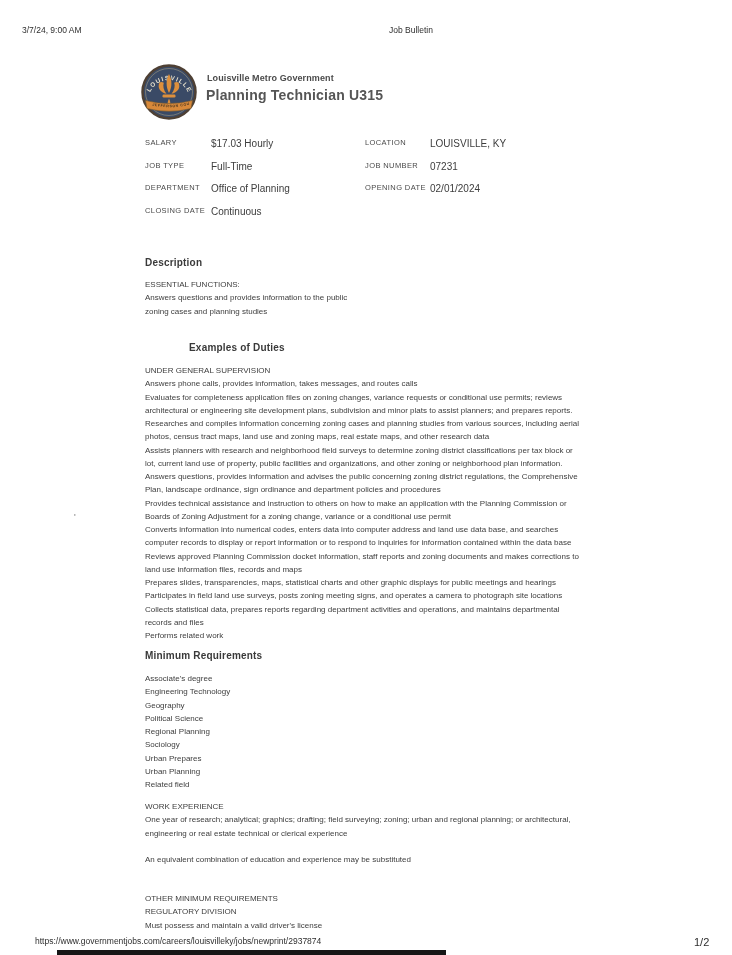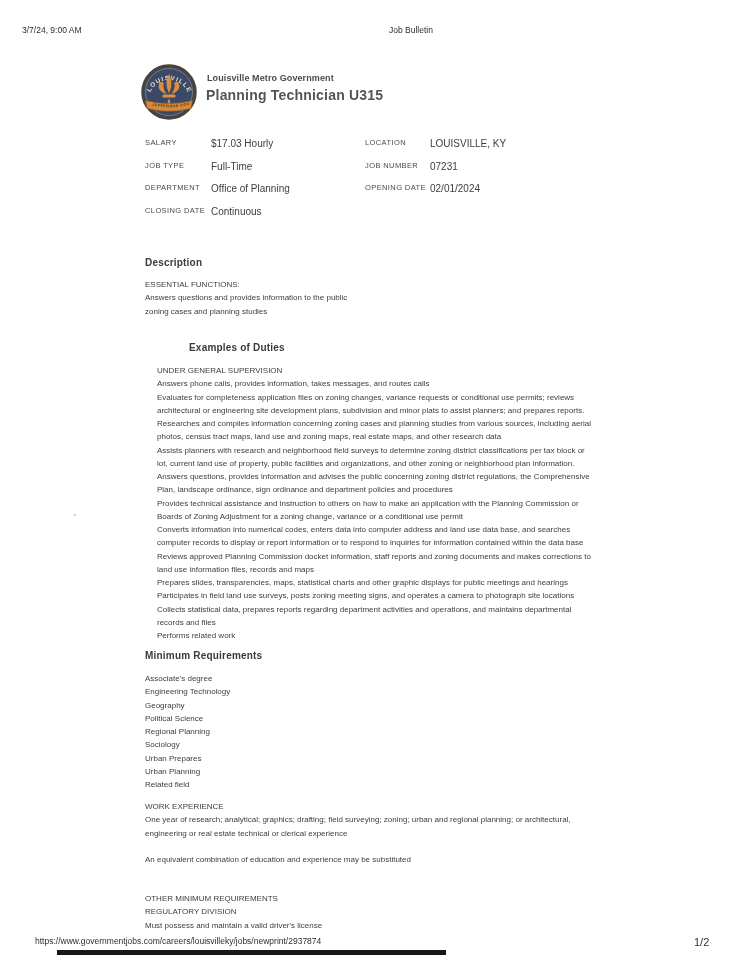--- a/index.html
+++ b/index.html
@@ -93,21 +93,21 @@
   </div>
 
   <div class="abs section-heading" style="left:145px;top:257px;">Description</div>
   <div class="abs textblock" style="left:145px;top:278px;">
     <div>ESSENTIAL FUNCTIONS:</div>
     <div>Answers questions and provides information to the public</div>
     <div>zoning cases and planning studies</div>
   </div>
 
   <div class="abs section-heading" style="left:145px;top:342px;margin-left:44px;">Examples of Duties</div>
-  <div class="abs textblock" style="left:145px;top:364px;margin-left:12px;">
+  <div class="abs textblock" style="left:145px;top:364px;">
     <div>UNDER GENERAL SUPERVISION</div>
     <div>Answers phone calls, provides information, takes messages, and routes calls</div>
     <div>Evaluates for completeness application files on zoning changes, variance requests or conditional use permits; reviews</div>
     <div>architectural or engineering site development plans, subdivision and minor plats to assist planners; and prepares reports.</div>
     <div>Researches and compiles information concerning zoning cases and planning studies from various sources, including aerial</div>
     <div>photos, census tract maps, land use and zoning maps, real estate maps, and other research data</div>
     <div>Assists planners with research and neighborhood field surveys to determine zoning district classifications per tax block or</div>
     <div>lot, current land use of property, public facilities and organizations, and other zoning or neighborhood plan information.</div>
     <div>Answers questions, provides information and advises the public concerning zoning district regulations, the Comprehensive</div>
     <div>Plan, landscape ordinance, sign ordinance and department policies and procedures</div>

